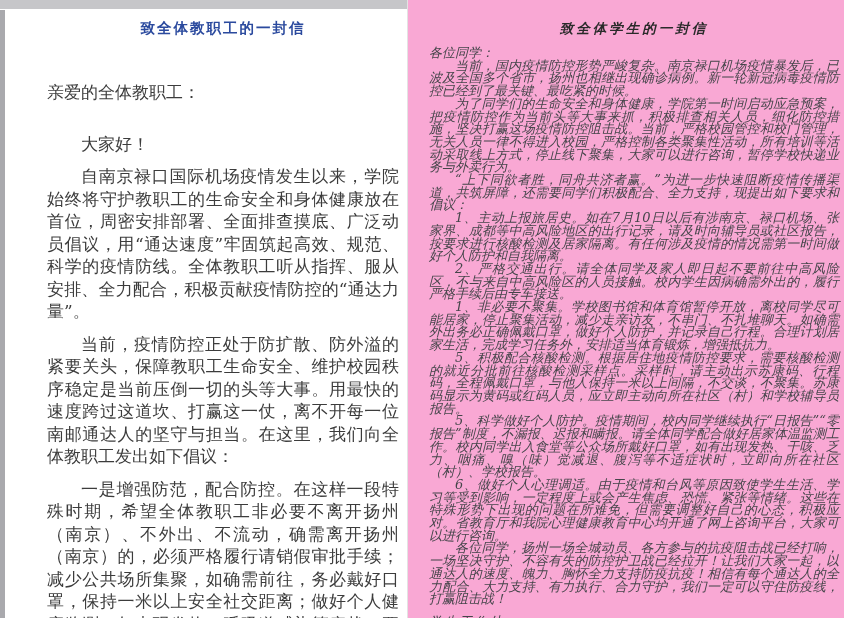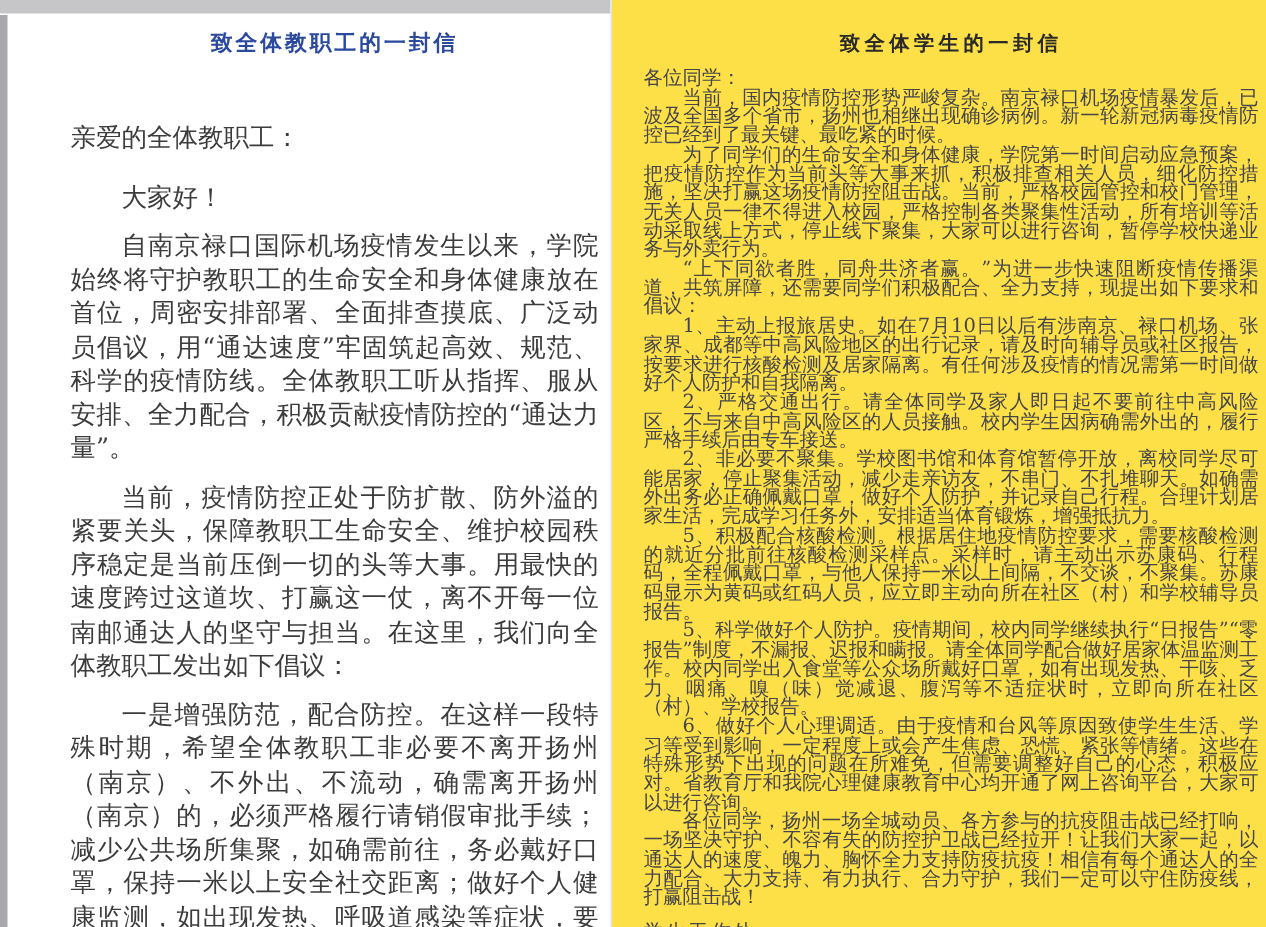--- a/index.html
+++ b/index.html
@@ -38,26 +38,27 @@
     font-size: 14.5px;
     letter-spacing: 2px;
   }
   .left-body {
     font-size: 17px;
     line-height: 22.5px;
     text-align: justify;
     color: #3c3c3c;
   }
   .left-salutation { margin-top: 43px; }
-  .left-greeting { margin-top: 17px; text-indent: 2em; }
+  .left-greeting { margin-top: 29px; text-indent: 2em; }
   .left-body p.para { margin-top: 10px; text-indent: 2em; }
   
   .page-right {
     width: 436px;
-    background: #fde047;
+    background: #f9a8d4;
+    font-style: italic;
   }
   .right-inner {
     padding: 20px 5px 0 21px;
   }
   .right-title {
     text-align: center;
     color: #2a2a2a;
     font-weight: bold;
     font-size: 13.5px;
     letter-spacing: 3px;
@@ -99,21 +100,21 @@
 <section class="page page-right">
   <div class="right-inner">
     <h1 class="right-title">致全体学生的一封信</h1>
     <div class="right-body">
       <p>各位同学：</p>
       <p class="para">当前，国内疫情防控形势严峻复杂。南京禄口机场疫情暴发后，已波及全国多个省市，扬州也相继出现确诊病例。新一轮新冠病毒疫情防控已经到了最关键、最吃紧的时候。</p>
       <p class="para">为了同学们的生命安全和身体健康，学院第一时间启动应急预案，把疫情防控作为当前头等大事来抓，积极排查相关人员，细化防控措施，坚决打赢这场疫情防控阻击战。当前，严格校园管控和校门管理，无关人员一律不得进入校园，严格控制各类聚集性活动，所有培训等活动采取线上方式，停止线下聚集，大家可以进行咨询，暂停学校快递业务与外卖行为。</p>
       <p class="para">“上下同欲者胜，同舟共济者赢。”为进一步快速阻断疫情传播渠道，共筑屏障，还需要同学们积极配合、全力支持，现提出如下要求和倡议：</p>
       <p class="para">1、主动上报旅居史。如在7月10日以后有涉南京、禄口机场、张家界、成都等中高风险地区的出行记录，请及时向辅导员或社区报告，按要求进行核酸检测及居家隔离。有任何涉及疫情的情况需第一时间做好个人防护和自我隔离。</p>
       <p class="para">2、严格交通出行。请全体同学及家人即日起不要前往中高风险区，不与来自中高风险区的人员接触。校内学生因病确需外出的，履行严格手续后由专车接送。</p>
-      <p class="para">2、非必要不聚集。学校图书馆和体育馆暂停开放，离校同学尽可能居家，停止聚集活动，减少走亲访友，不串门、不扎堆聊天。如确需外出务必正确佩戴口罩，做好个人防护，并记录自己行程。合理计划居家生活，完成学习任务外，安排适当体育锻炼，增强抵抗力。</p>
+      <p class="para">1、非必要不聚集。学校图书馆和体育馆暂停开放，离校同学尽可能居家，停止聚集活动，减少走亲访友，不串门、不扎堆聊天。如确需外出务必正确佩戴口罩，做好个人防护，并记录自己行程。合理计划居家生活，完成学习任务外，安排适当体育锻炼，增强抵抗力。</p>
       <p class="para">5、积极配合核酸检测。根据居住地疫情防控要求，需要核酸检测的就近分批前往核酸检测采样点。采样时，请主动出示苏康码、行程码，全程佩戴口罩，与他人保持一米以上间隔，不交谈，不聚集。苏康码显示为黄码或红码人员，应立即主动向所在社区（村）和学校辅导员报告。</p>
       <p class="para">5、科学做好个人防护。疫情期间，校内同学继续执行“日报告”“零报告”制度，不漏报、迟报和瞒报。请全体同学配合做好居家体温监测工作。校内同学出入食堂等公众场所戴好口罩，如有出现发热、干咳、乏力、咽痛、嗅（味）觉减退、腹泻等不适症状时，立即向所在社区（村）、学校报告。</p>
       <p class="para">6、做好个人心理调适。由于疫情和台风等原因致使学生生活、学习等受到影响，一定程度上或会产生焦虑、恐慌、紧张等情绪。这些在特殊形势下出现的问题在所难免，但需要调整好自己的心态，积极应对。省教育厅和我院心理健康教育中心均开通了网上咨询平台，大家可以进行咨询。</p>
       <p class="para">各位同学，扬州一场全城动员、各方参与的抗疫阻击战已经打响，一场坚决守护、不容有失的防控护卫战已经拉开！让我们大家一起，以通达人的速度、魄力、胸怀全力支持防疫抗疫！相信有每个通达人的全力配合、大力支持、有力执行、合力守护，我们一定可以守住防疫线，打赢阻击战！</p>
       <div class="signature-block">
         <div>学生工作处</div>
         <div>2021年8月2日</div>
       </div>
     </div>
   </div>

